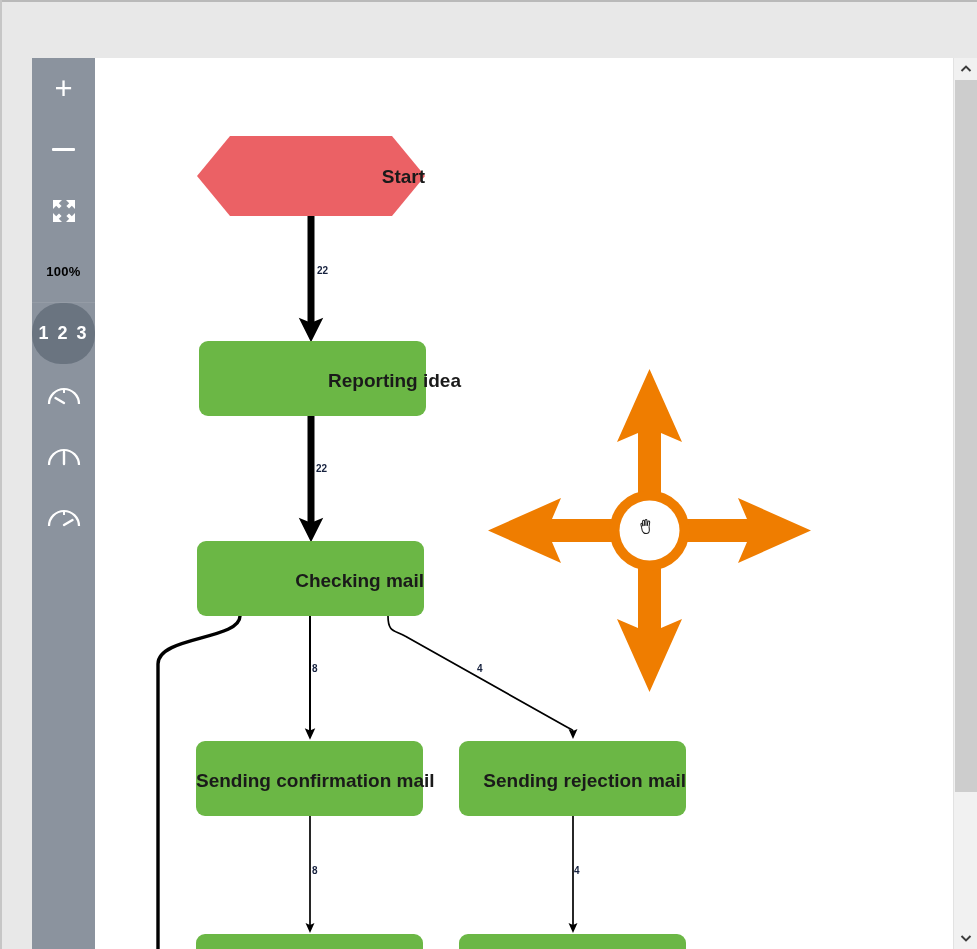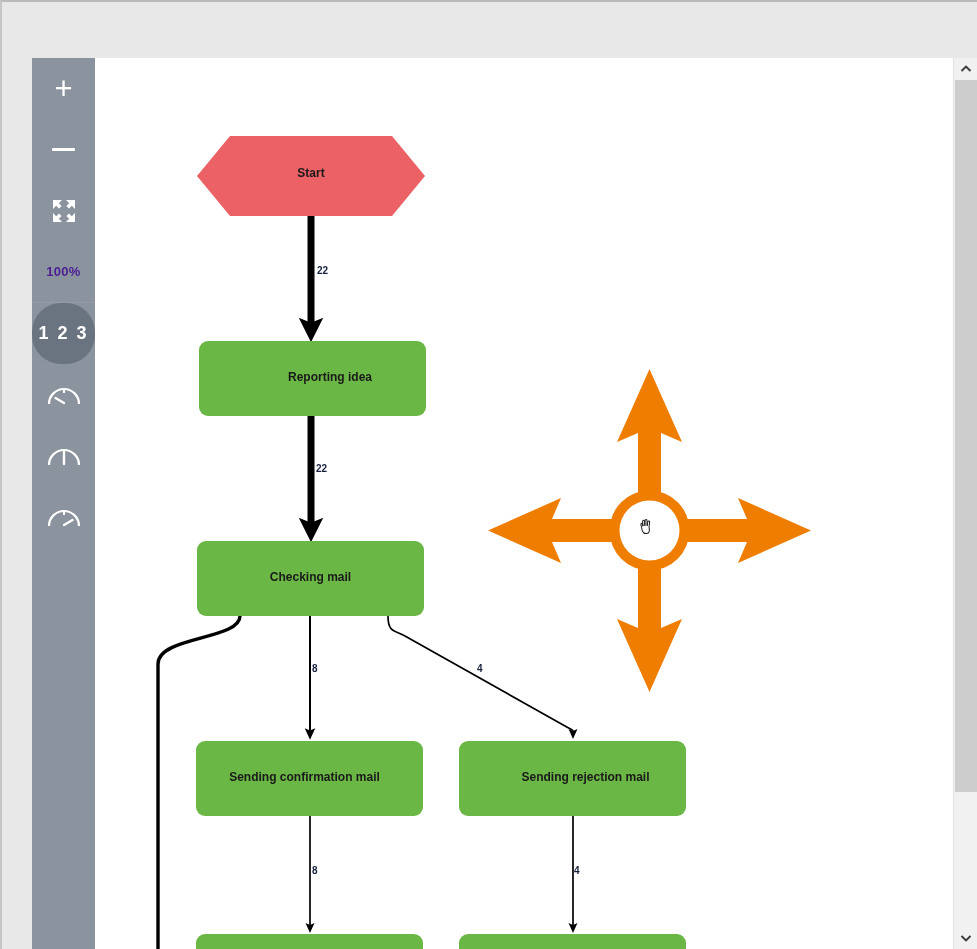--- a/index.html
+++ b/index.html
@@ -51,42 +51,42 @@
     width: 63px; height: 1px; background: #959ca6;
   }
   .tb-plus {
     font-size: 31px; line-height: 1; font-weight: 300; color: #fff;
     font-family: "Liberation Sans", sans-serif;
   }
   .tb-minus {
     width: 23px; height: 3px; background: #fff; border-radius: 1px;
   }
   .tb-zoomtext {
-    font-size: 13px; font-weight: bold; color: #4c1d95; letter-spacing: .3px;
+    font-size: 13px; font-weight: bold; color: #000000; letter-spacing: .3px;
   }
   .tb-123 {
     font-size: 18px; font-weight: bold; color: #fff; letter-spacing: 2px;
   }
   .tb-icon svg { display: block; }
 
   
   #canvas {
     position: absolute;
     left: 63px; top: 0;
     width: 858px; height: 891px;
     background: #ffffff;
     overflow: hidden;
   }
   #diagram {
     position: absolute; left: 0; top: 0; width: 858px; height: 891px;
   }
   .node-label {
     position: absolute;
-    text-align: center;
-    font-size: 12px;
+    text-align: right;
+    font-size: 19px;
     font-weight: bold;
     color: #1a1a1a;
     font-family: "Liberation Sans", sans-serif;
     pointer-events: none;
     white-space: nowrap;
   }
   .edge-label {
     position: absolute;
     font-size: 10px;
     font-weight: bold;
@@ -246,21 +246,21 @@
       </svg>
 
       <div class="node-label" style="left:102px; top:108px; width:228px;">Start</div>
 
       <div class="node-label" style="left:104px; top:312px; width:262px;">Reporting idea</div>
 
       <div class="node-label" style="left:102px; top:512px; width:227px;">Checking mail</div>
 
       <div class="node-label" style="left:101px; top:712px; width:217px;">Sending confirmation mail</div>
 
-      <div class="node-label" style="left:364px; top:712px; width:227px;padding-left:13px;">Sending rejection mail</div>
+      <div class="node-label" style="left:364px; top:712px; width:227px;">Sending rejection mail</div>
 
       <div class="edge-label" style="left:222px; top:207px;">22</div>
 
       <div class="edge-label" style="left:221px; top:405px;">22</div>
 
       <div class="edge-label" style="left:217px; top:605px;">8</div>
 
       <div class="edge-label" style="left:382px; top:605px;">4</div>
 
       <div class="edge-label" style="left:217px; top:807px;">8</div>

